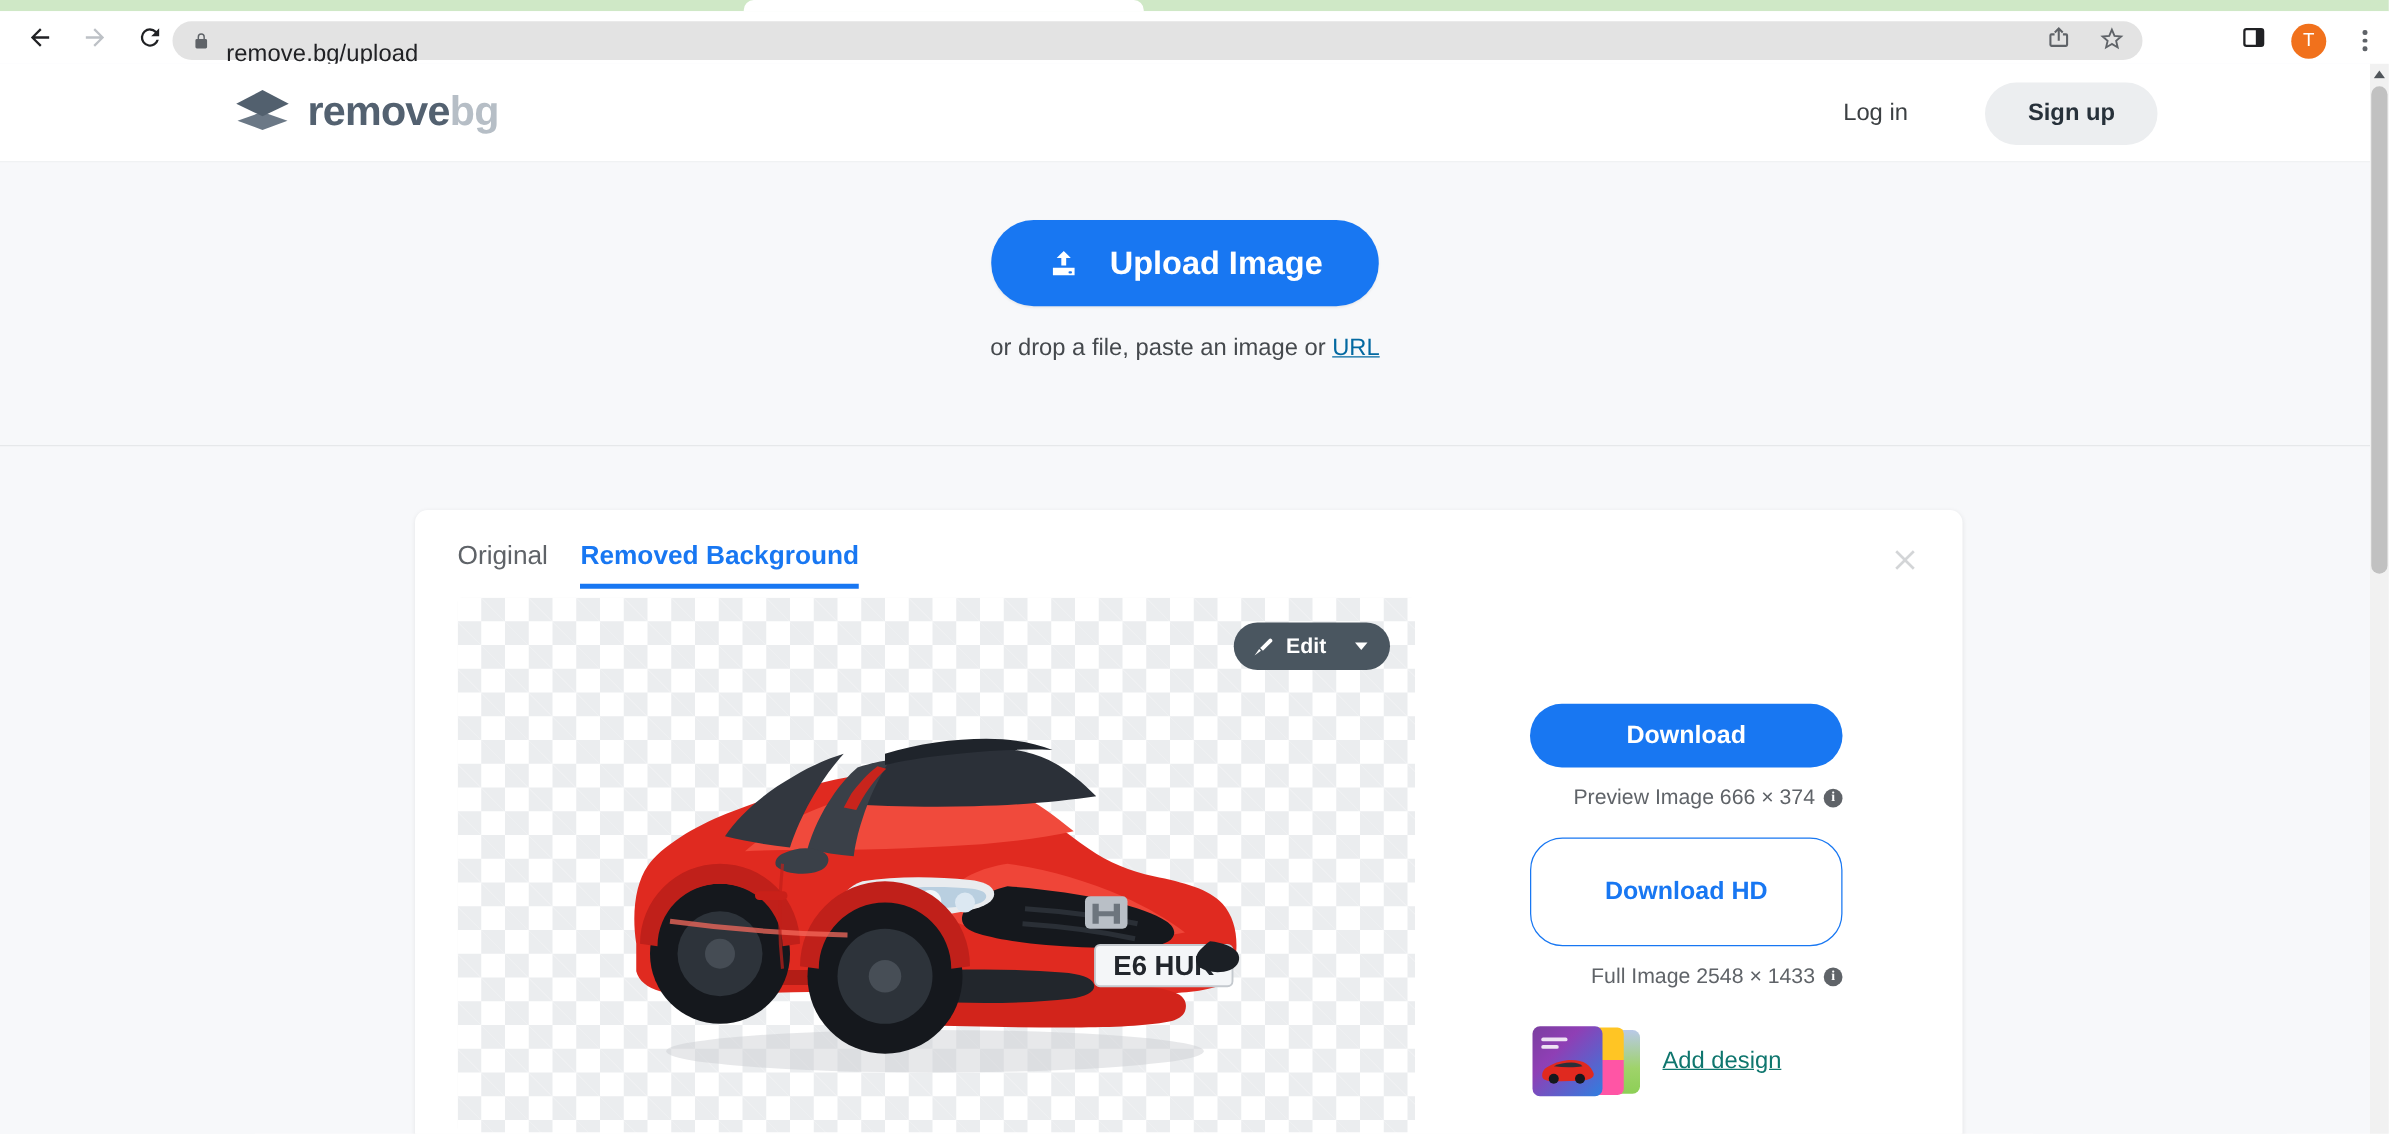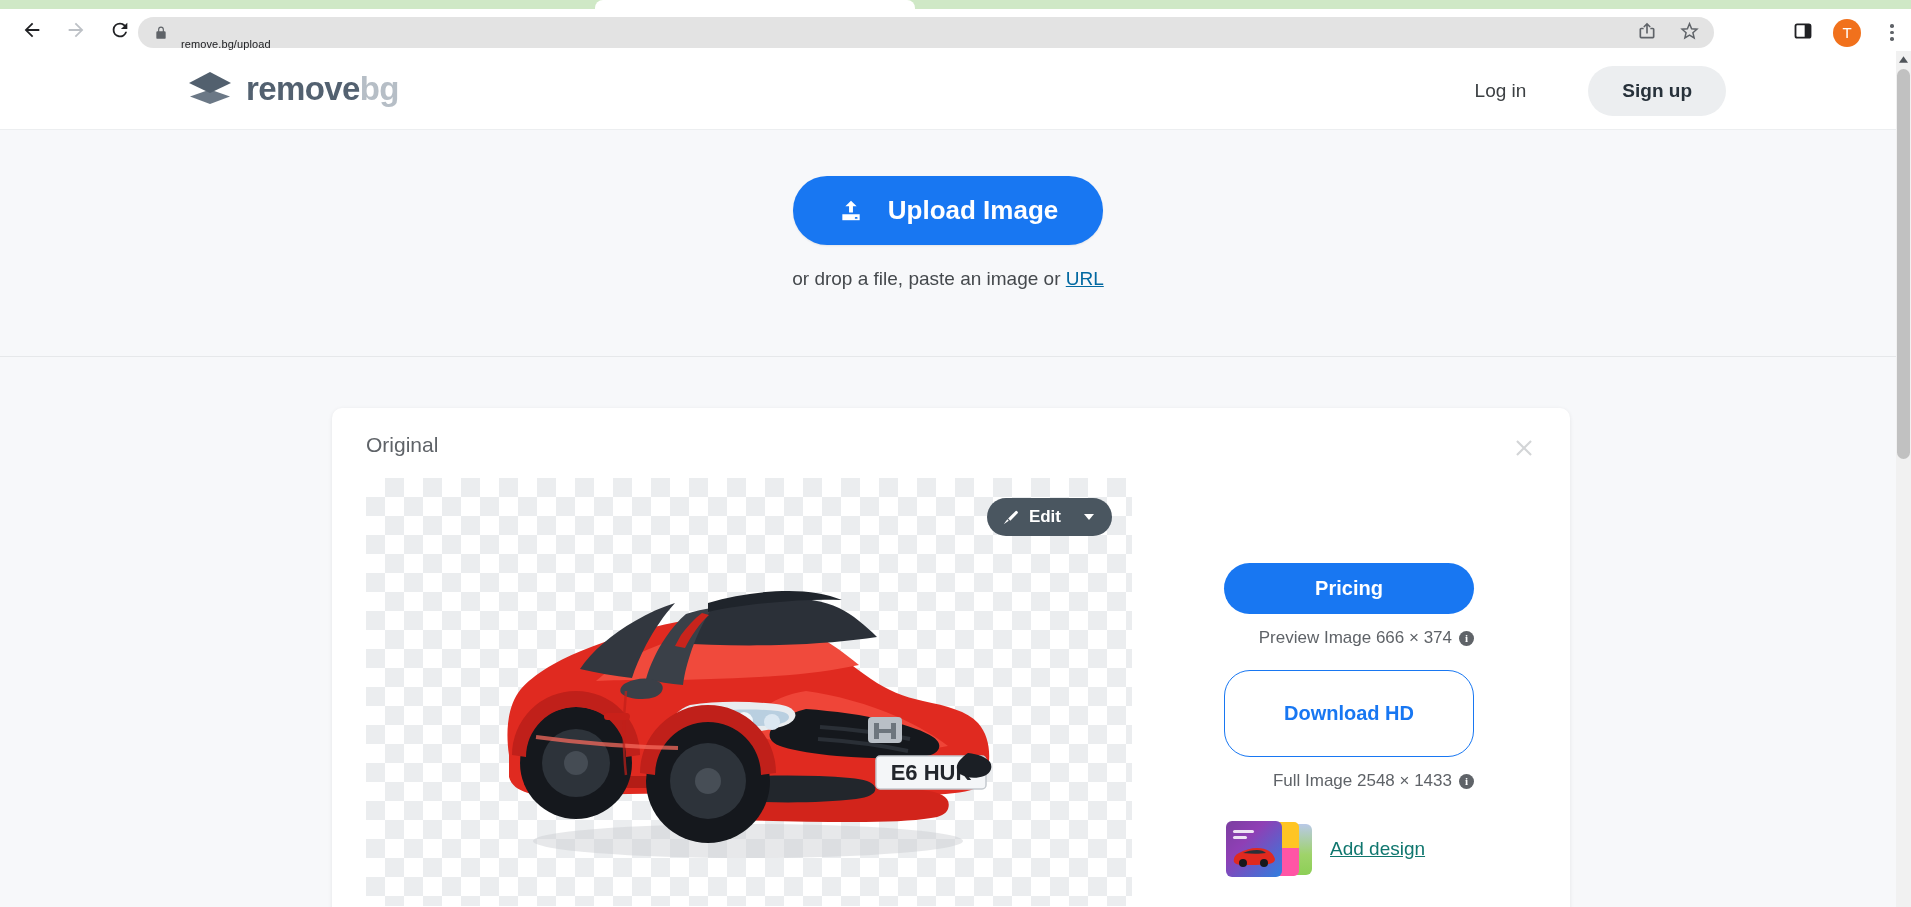--- a/index.html
+++ b/index.html
@@ -30,21 +30,21 @@
   }
   .nav-btn svg { display: block; }
 
   .omnibox {
     position: absolute; top: 17px; left: 138px; width: 1576px; height: 31px;
     background: #e3e3e3; border-radius: 16px;
     display: flex; align-items: center;
   }
   .omnibox .lock { margin-left: 16px; display: flex; align-items: center; }
   .omnibox .url {
-    margin-left: 13px; font-size: 11px; color: #202124;
+    margin-left: 13px; font-size: 19px; color: #202124;
     font-family: "Liberation Sans", sans-serif; letter-spacing: .1px; margin-top: 22px;
   }
   .omni-actions {
     position: absolute; right: 14px; top: 0; height: 31px;
     display: flex; align-items: center; gap: 22px;
   }
   .tb-right {
     position: absolute; top: 17px; right: 8px; height: 31px;
     display: flex; align-items: center; gap: 20px;
   }
@@ -313,20 +313,21 @@
       <span>Upload Image</span>
     </button>
     <div class="hero-sub">
       <span>or drop a file, paste an image or </span><a>URL</a>
     </div>
   </div>
 
   <div class="card">
     <div class="tabs">
       <div class="tab">Original</div>
+      <div class="tab active">Removed Background</div>
     </div>
     <div class="close-x">
       <svg width="26" height="26" viewBox="0 0 24 24">
         <path d="M6.2 4.8 12 10.6l5.8-5.8 1.4 1.4L13.4 12l5.8 5.8-1.4 1.4L12 13.4l-5.8 5.8-1.4-1.4L10.6 12 4.8 6.2z" fill="#d3d5d7"></path>
       </svg>
     </div>
   </div>
 
   <div class="preview">
     <svg class="car" viewBox="0 0 560 330">
@@ -399,21 +400,21 @@
       <svg width="19" height="19" viewBox="0 0 24 24">
         <path d="M20.7 4.3a2 2 0 0 0-2.8 0L9 13.2l2.8 2.8 8.9-8.9a2 2 0 0 0 0-2.8z" fill="#fff"></path>
         <path d="M8 14.2 3.4 20.6 9.8 16z" fill="#fff"></path>
       </svg>
       <span>Edit</span>
       <span class="edit-caret"></span>
     </button>
   </div>
 
   <div class="actions">
-    <button class="dl-btn">Pricing</button>
+    <button class="dl-btn">Download</button>
     <div class="meta">
       <span>Preview Image 666 × 374</span>
       <i class="info-i">i</i>
     </div>
     <button class="dl-hd-btn">Download HD</button>
     <div class="meta">
       <span>Full Image 2548 × 1433</span>
       <i class="info-i">i</i>
     </div>
 

